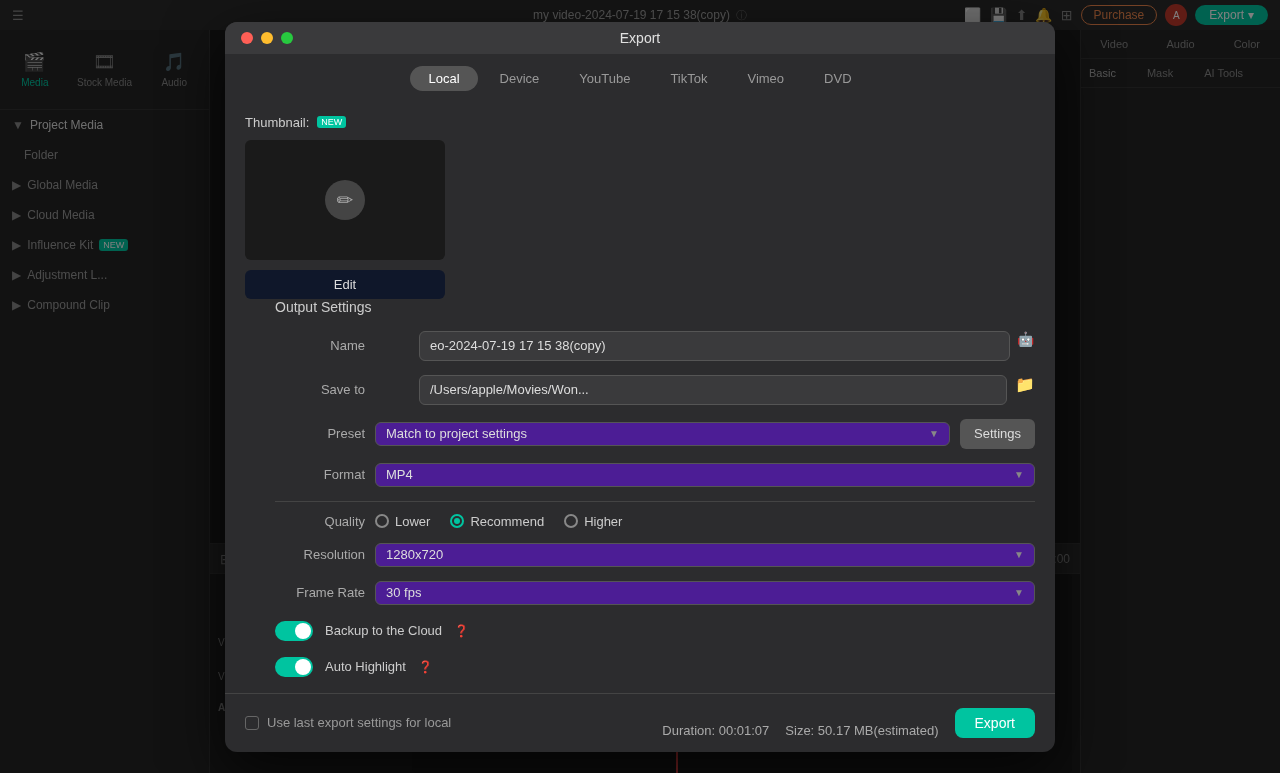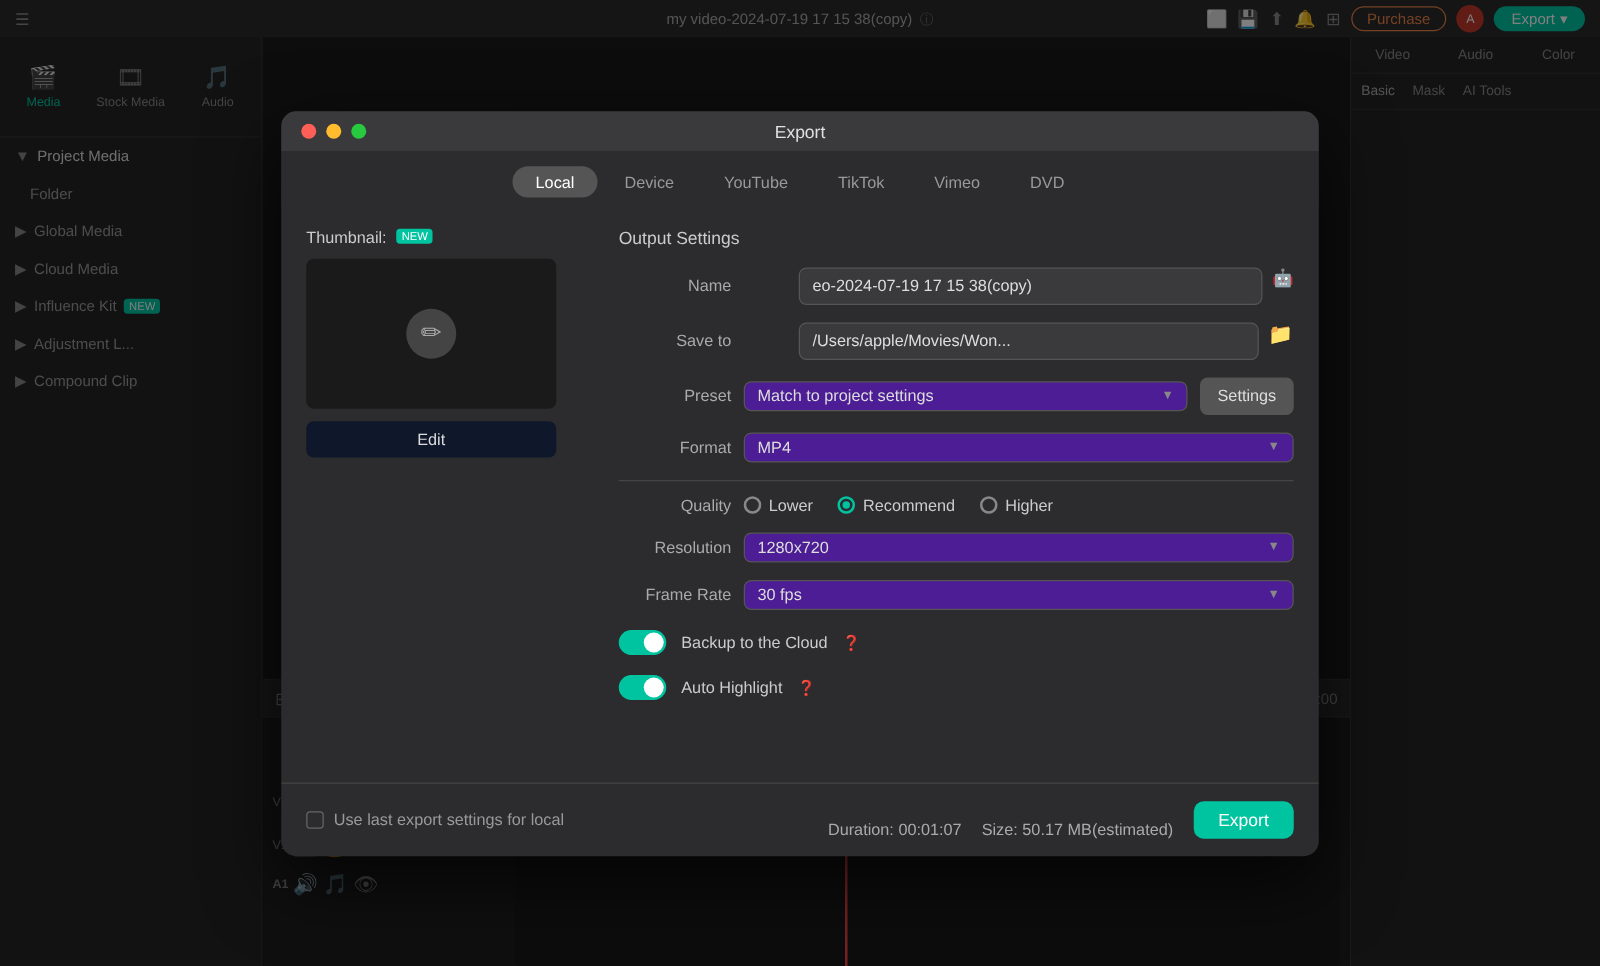--- a/index.html
+++ b/index.html
@@ -215,20 +215,21 @@
       background: #555;
       color: #fff;
     }
 
     
     .modal-content {
       display: flex;
       gap: 0;
       padding: 16px 20px;
       min-height: 460px;
+      flex-direction: column;
     }
 
     
     .thumbnail-section {
       width: 220px;
       flex-shrink: 0;
     }
     .thumbnail-label {
       display: flex; align-items: center; gap: 8px;
       font-size: 13px;
@@ -530,21 +531,21 @@
     <span>Compound Clip</span>
   </div>
 </div>
 
 <div class="right-panel">
   <div class="right-panel-tabs">
     <div class="right-panel-tab">Video</div>
     <div class="right-panel-tab">Audio</div>
     <div class="right-panel-tab">Color</div>
   </div>
-  <div style="padding: 8px; border-bottom: 1px solid #333; display:flex; gap:4px;">
+  <div style="padding: 8px; border-bottom: 1px solid #333; display:flex; gap:21px;">
     <span style="font-size:11px;color:#aaa;cursor:pointer;">Basic</span>
     <span style="font-size:11px;color:#888;cursor:pointer;margin-left:10px;">Mask</span>
     <span style="font-size:11px;color:#888;cursor:pointer;margin-left:10px;">AI Tools</span>
   </div>
 </div>
 
 <div class="timeline" style="display:flex;flex-direction:column;">
   <div style="height:30px;background:#2a2a2a;border-bottom:1px solid #333;display:flex;align-items:center;padding:0 10px;gap:10px;">
     <span style="color:#888;font-size:14px;">⊞</span>
     <span style="color:#888;font-size:14px;">✂</span>

